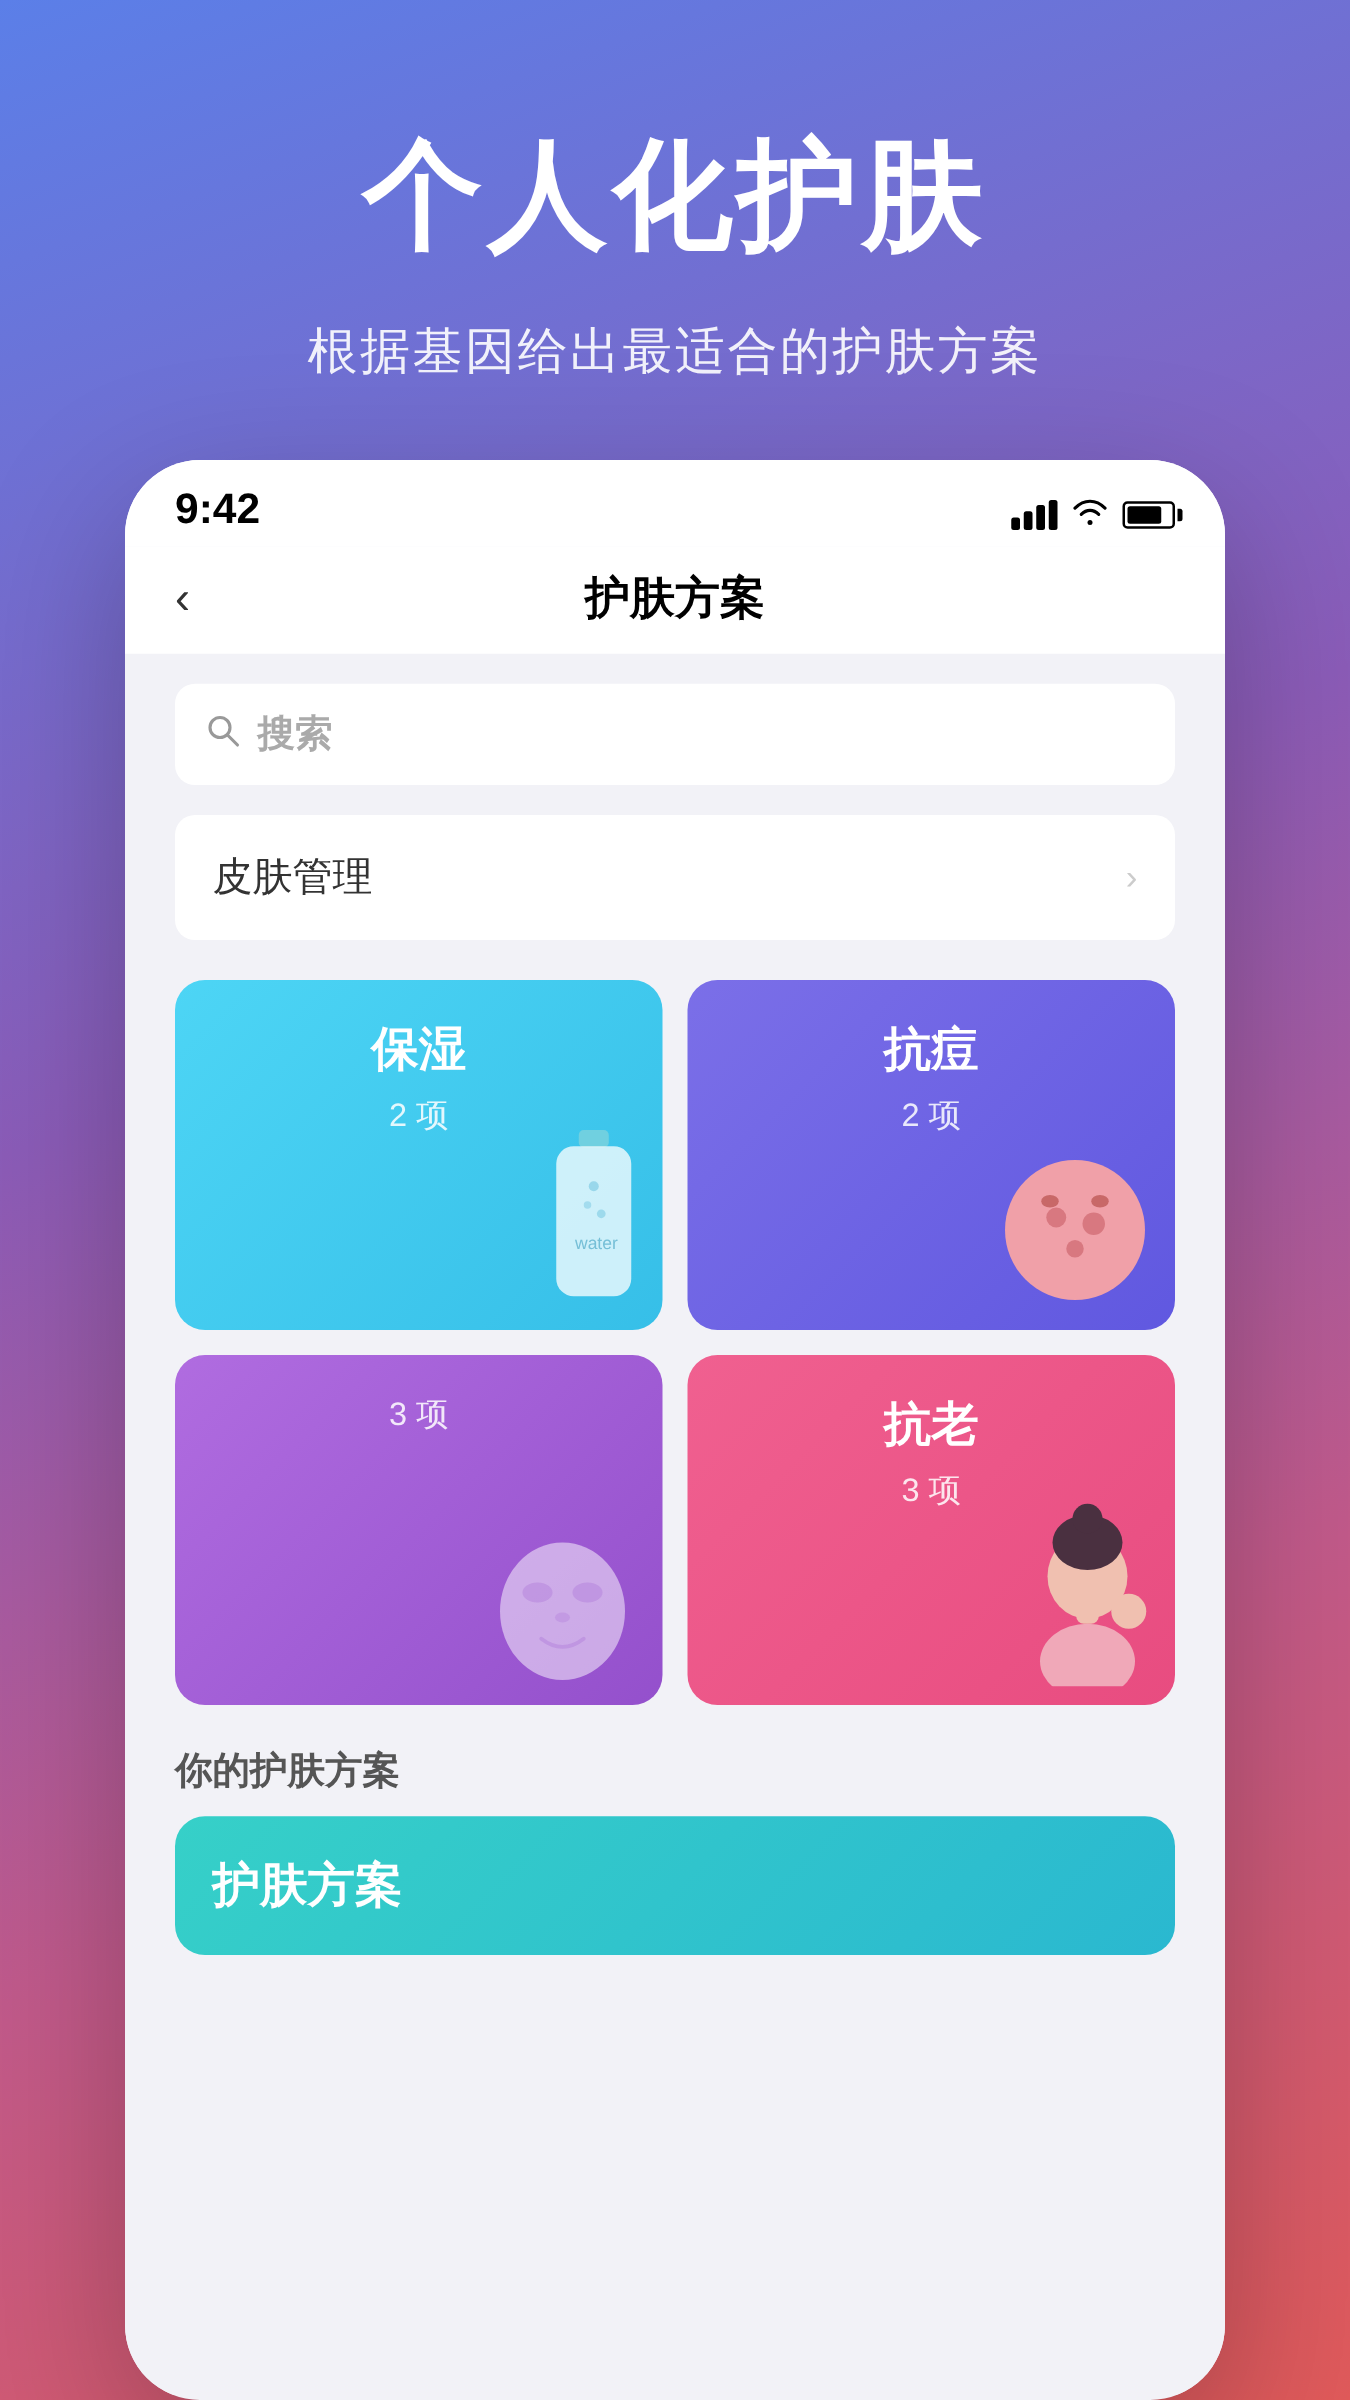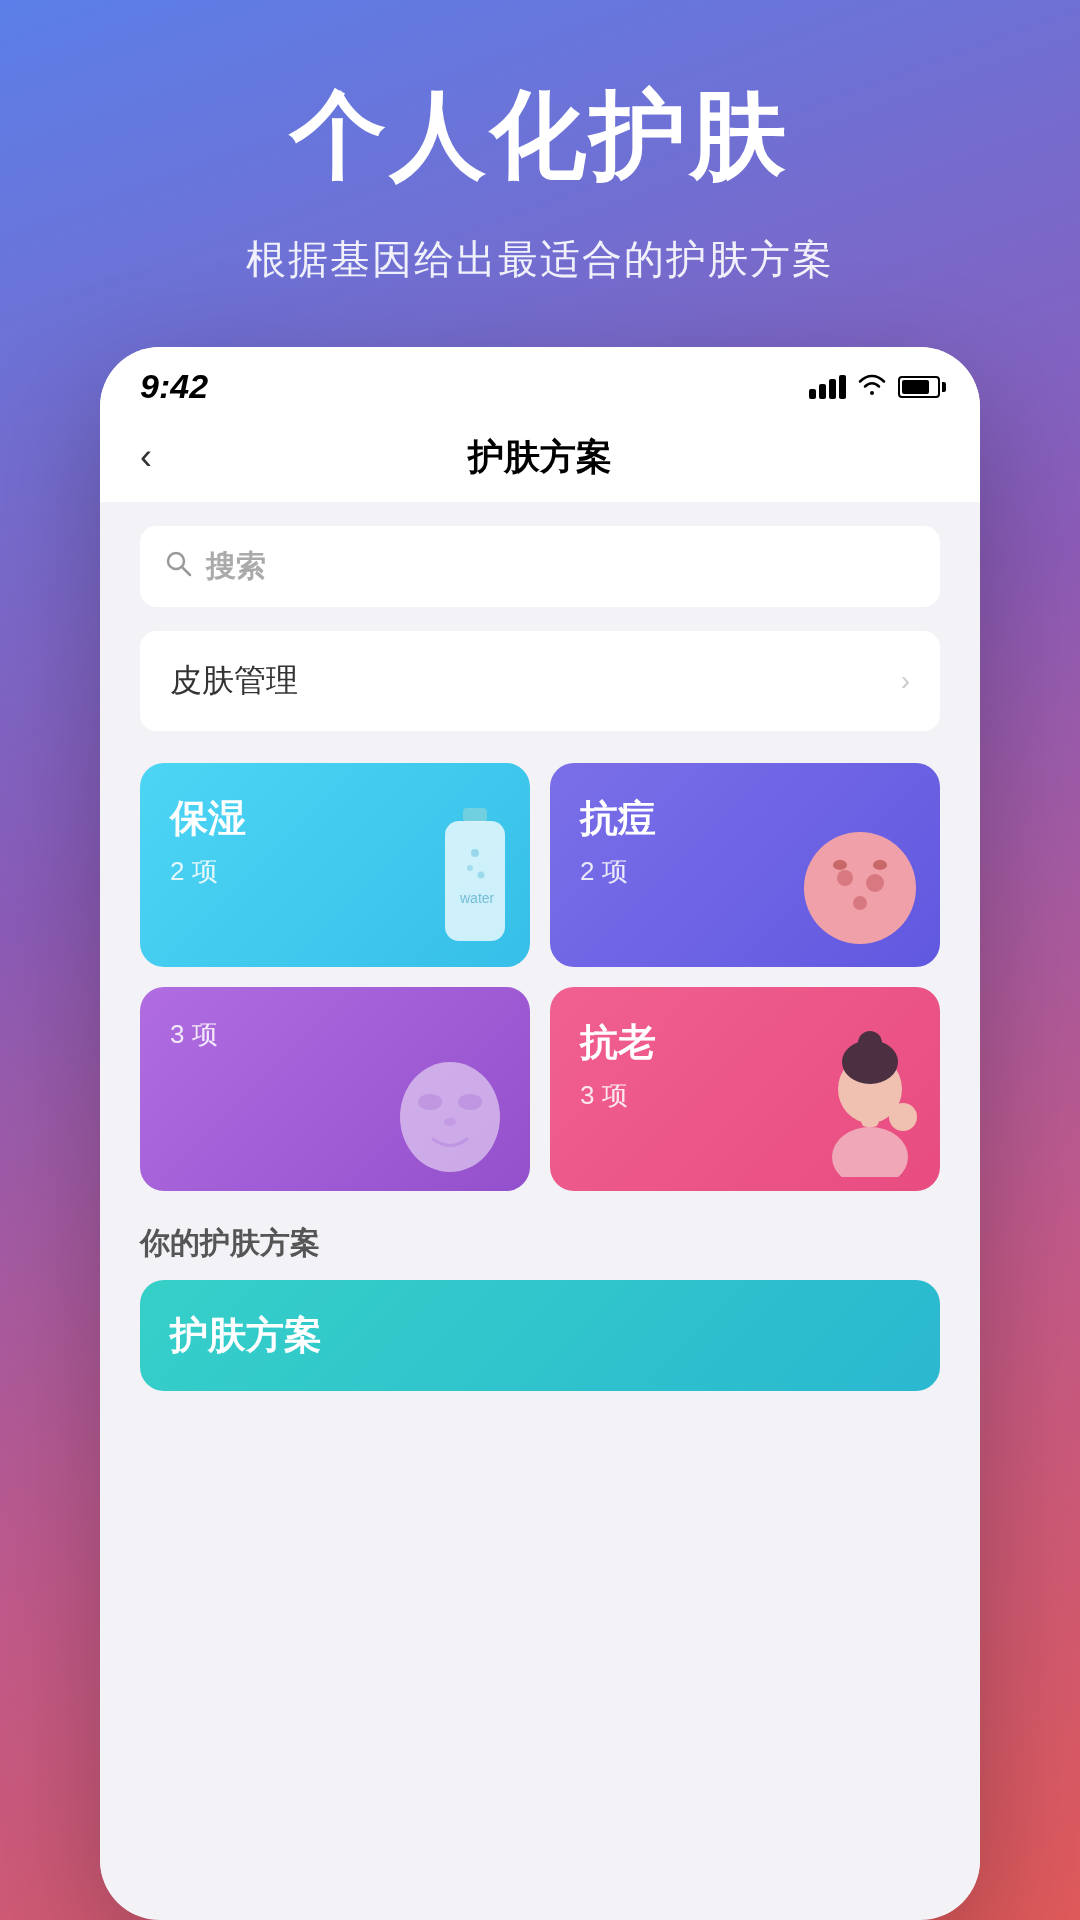--- a/index.html
+++ b/index.html
@@ -11,21 +11,21 @@
       font-family: -apple-system, 'PingFang SC', 'Hiragino Sans GB', sans-serif;
       overflow: hidden;
       display: flex;
       flex-direction: column;
       align-items: center;
     }
 
     .hero-section {
       width: 100%;
       text-align: center;
-      padding: 72px 60px 60px;
+      padding: 93px 60px 60px;
     }
 
     .hero-title {
       font-size: 96px;
       font-weight: 700;
       color: #fff;
       letter-spacing: 4px;
       margin-bottom: 30px;
     }
 
@@ -41,23 +41,22 @@
       border-radius: 60px;
       overflow: hidden;
       box-shadow: 0 40px 120px rgba(0,0,0,0.25);
       flex: 1;
     }
 
     .status-bar {
       background: #fff;
       display: flex;
       justify-content: space-between;
-      align-items: center;
+      align-items: flex-end;
       padding: 20px 40px 10px;
-      font-style: italic;
     }
 
     .status-time {
       font-size: 34px;
       font-weight: 600;
       color: #000;
     }
 
     .status-icons {
       display: flex;
@@ -191,26 +190,27 @@
 
     .cards-grid {
       display: grid;
       grid-template-columns: 1fr 1fr;
       gap: 20px;
       margin-bottom: 32px;
     }
 
     .card {
       border-radius: 24px;
-      height: 204px;
+      height: 280px;
       position: relative;
       overflow: hidden;
       display: flex;
       flex-direction: column;
       padding: 30px;
+      align-items: center;
     }
 
     .card-cyan {
       background: linear-gradient(135deg, #4dd5f5 0%, #36bfe8 100%);
     }
     .card-purple {
       background: linear-gradient(135deg, #7b6fe8 0%, #6058e0 100%);
     }
     .card-violet {
       background: linear-gradient(135deg, #b06ce0 0%, #9450cc 100%);

